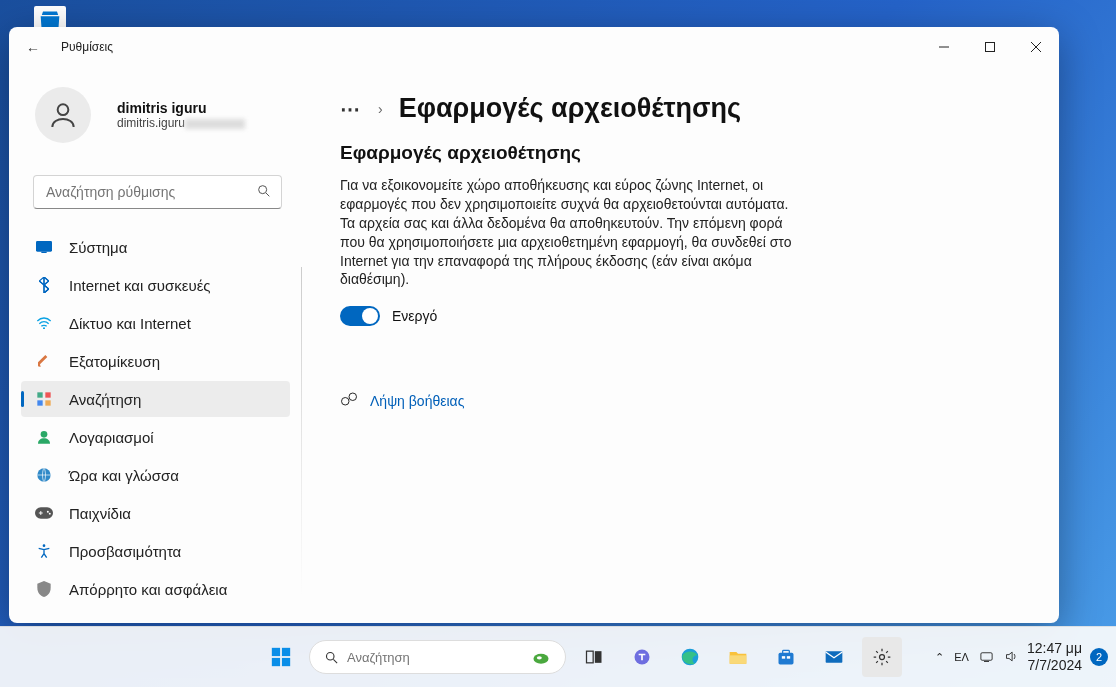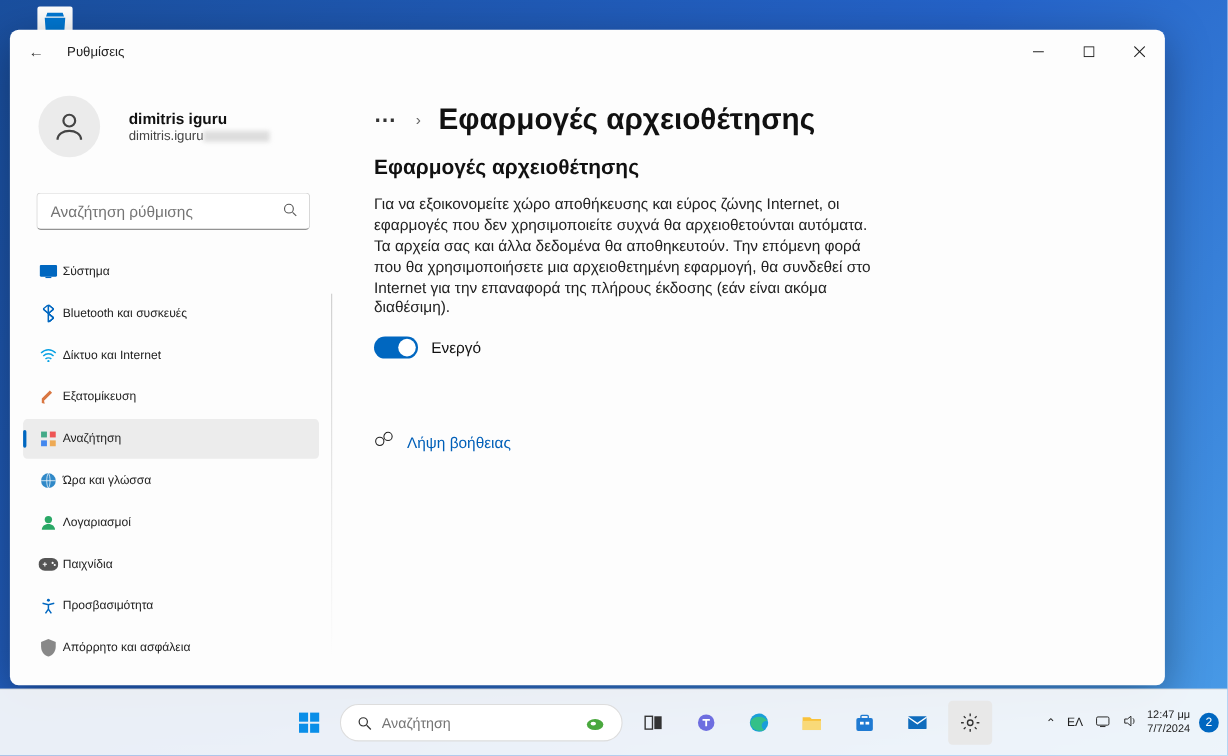--- a/index.html
+++ b/index.html
@@ -57,23 +57,23 @@
 .search-wrap { padding: 16px 20px 12px 24px; }
 .search { position:relative; }
 .search input {
   width:100%; height:34px; border:1px solid #d4d4d4; border-bottom:1px solid #888;
   border-radius:4px; padding:0 34px 0 12px; font-size:14px; background:#fff;
 }
 .search .sicon { position:absolute; right:10px; top:8px; color:#555; }
 
 .nav { padding: 6px 12px; }
 .nav-item {
-  display:flex; align-items:center; gap:4px;
+  display:flex; align-items:center; gap:16px;
   height:36px; margin:2px 0; padding:0 14px;
-  border-radius:4px; font-size:11px; color:#222; cursor:pointer;
+  border-radius:4px; font-size:15px; color:#222; cursor:pointer;
   position:relative;
 }
 .nav-item.active { background:#ececec; }
 .nav-item.active::before {
   content:""; position:absolute; left:0; top:10px; bottom:10px; width:3px;
   background:#0067c0; border-radius:2px;
 }
 .nav-item .icon { width:18px; display:flex; align-items:center; justify-content:center; font-size:14px; }
 
 .content { flex:1; padding: 26px 38px; overflow:auto; }
@@ -108,21 +108,21 @@
   display:flex; align-items:center; gap:8px; height:34px; padding:0 14px;
   background:#fff; border:1px solid #ddd; border-radius:17px; min-width:190px;
 }
 .tb-search input { border:none; outline:none; font-size:13px; flex:1; background:transparent; }
 .tb-icon { width:40px; height:40px; display:flex; align-items:center; justify-content:center; border-radius:4px; cursor:pointer; }
 .tb-icon.active { background:#e8e8e8; }
 
 .tb-right { position:absolute; right:8px; display:flex; align-items:center; gap:8px; }
 .tray { display:flex; align-items:center; gap:10px; font-size:11px; color:#222; }
 .tray .lang { font-size:11px; }
-.clock { text-align:right; font-size:10px; line-height:1.2; color:#222; }
+.clock { text-align:right; font-size:14px; line-height:1.2; color:#222; }
 .notif { width:18px; height:18px; background:#0067c0; border-radius:9px; color:#fff; font-size:11px; display:flex; align-items:center; justify-content:center; }
 </style>
 </head>
 <body>
 
 <div class="desktop-icon">
   <svg viewBox="0 0 24 24">
       <path fill="#0078d4" d="M4 7h16l-1 14H5L4 7zm2-4h12l1 3H5l1-3z"></path>
     </svg>
 </div>
@@ -189,21 +189,21 @@
             <span>Σύστημα</span>
           </div>
           <div class="nav-item">
             <span class="icon">
               <svg width="10" height="16" viewBox="0 0 12 20">
                 <path d="M6 0v20l6-5-12-10 12-10-6 5z" fill="none" stroke="#0067c0" stroke-width="1.5"></path>
                 <path d="M6 0l6 5-6 5-6-5M6 10l6 5-6 5" fill="none" stroke="#0067c0" stroke-width="1.5"></path>
                 <path d="M6 0v20M6 0l6 5-6 5m0 0l6 5-6 5" fill="none" stroke="#0067c0" stroke-width="1.5"></path>
               </svg>
             </span>
-            <span>Bluetooth και συσκευές</span>
+            <span>Internet και συσκευές</span>
           </div>
           <div class="nav-item">
             <span class="icon">
               <svg width="16" height="12" viewBox="0 0 24 18">
                 <path d="M2 6c6-6 14-6 20 0M5 10c4-4 10-4 14 0M8 14c2-2 6-2 8 0" fill="none" stroke="#0aa2e4" stroke-width="2"></path>
                 <circle cx="12" cy="17" r="1.5" fill="#0aa2e4"></circle>
               </svg>
             </span>
             <span>Δίκτυο και Internet</span>
           </div>
@@ -222,34 +222,34 @@
                 <rect x="14" y="2" width="8" height="8" fill="#e55"></rect>
                 <rect x="2" y="14" width="8" height="8" fill="#48e"></rect>
                 <rect x="14" y="14" width="8" height="8" fill="#ea5"></rect>
               </svg>
             </span>
             <span>Αναζήτηση</span>
           </div>
           <div class="nav-item">
             <span class="icon">
               <svg width="16" height="16" viewBox="0 0 24 24">
+                <circle cx="12" cy="8" r="5" fill="#2aa866"></circle>
+                <path d="M3 22c0-5 4-8 9-8s9 3 9 8z" fill="#2aa866"></path>
+              </svg>
+            </span>
+            <span>Λογαριασμοί</span>
+          </div>
+          <div class="nav-item">
+            <span class="icon">
+              <svg width="16" height="16" viewBox="0 0 24 24">
                 <circle cx="12" cy="12" r="10" fill="#3089c8"></circle>
                 <path d="M2 12h20M12 2c3 3 3 17 0 20-3-3-3-17 0-20z" fill="none" stroke="#fff" stroke-width="1"></path>
               </svg>
             </span>
             <span>Ώρα και γλώσσα</span>
-          </div>
-          <div class="nav-item">
-            <span class="icon">
-              <svg width="16" height="16" viewBox="0 0 24 24">
-                <circle cx="12" cy="8" r="5" fill="#2aa866"></circle>
-                <path d="M3 22c0-5 4-8 9-8s9 3 9 8z" fill="#2aa866"></path>
-              </svg>
-            </span>
-            <span>Λογαριασμοί</span>
           </div>
           <div class="nav-item">
             <span class="icon">
               <svg width="18" height="12" viewBox="0 0 28 18">
                 <rect width="28" height="18" rx="9" fill="#555"></rect>
                 <circle cx="20" cy="7" r="1.5" fill="#fff"></circle>
                 <circle cx="23" cy="10" r="1.5" fill="#fff"></circle>
                 <path d="M6 9h6M9 6v6" stroke="#fff" stroke-width="1.5"></path>
               </svg>
             </span>

